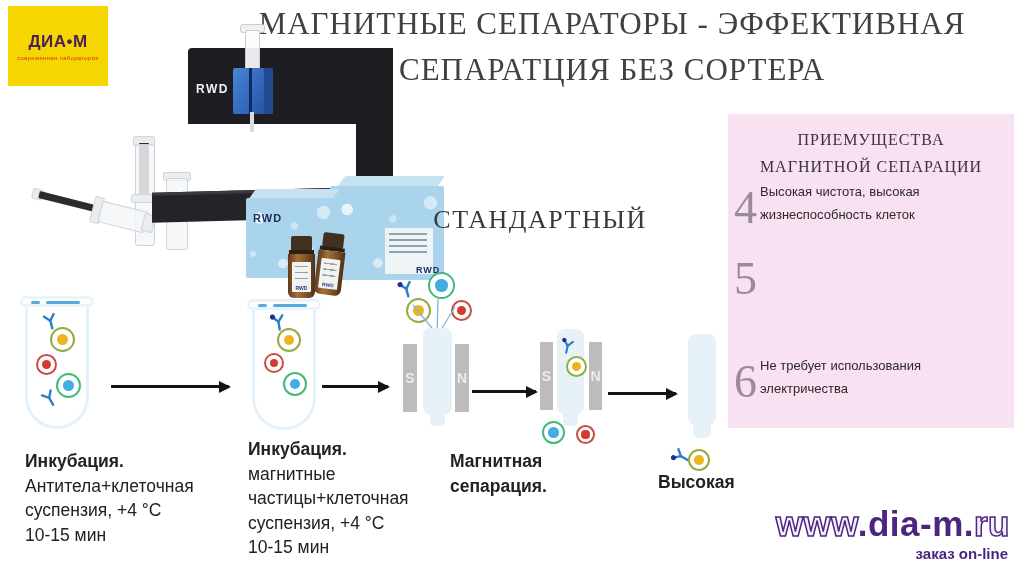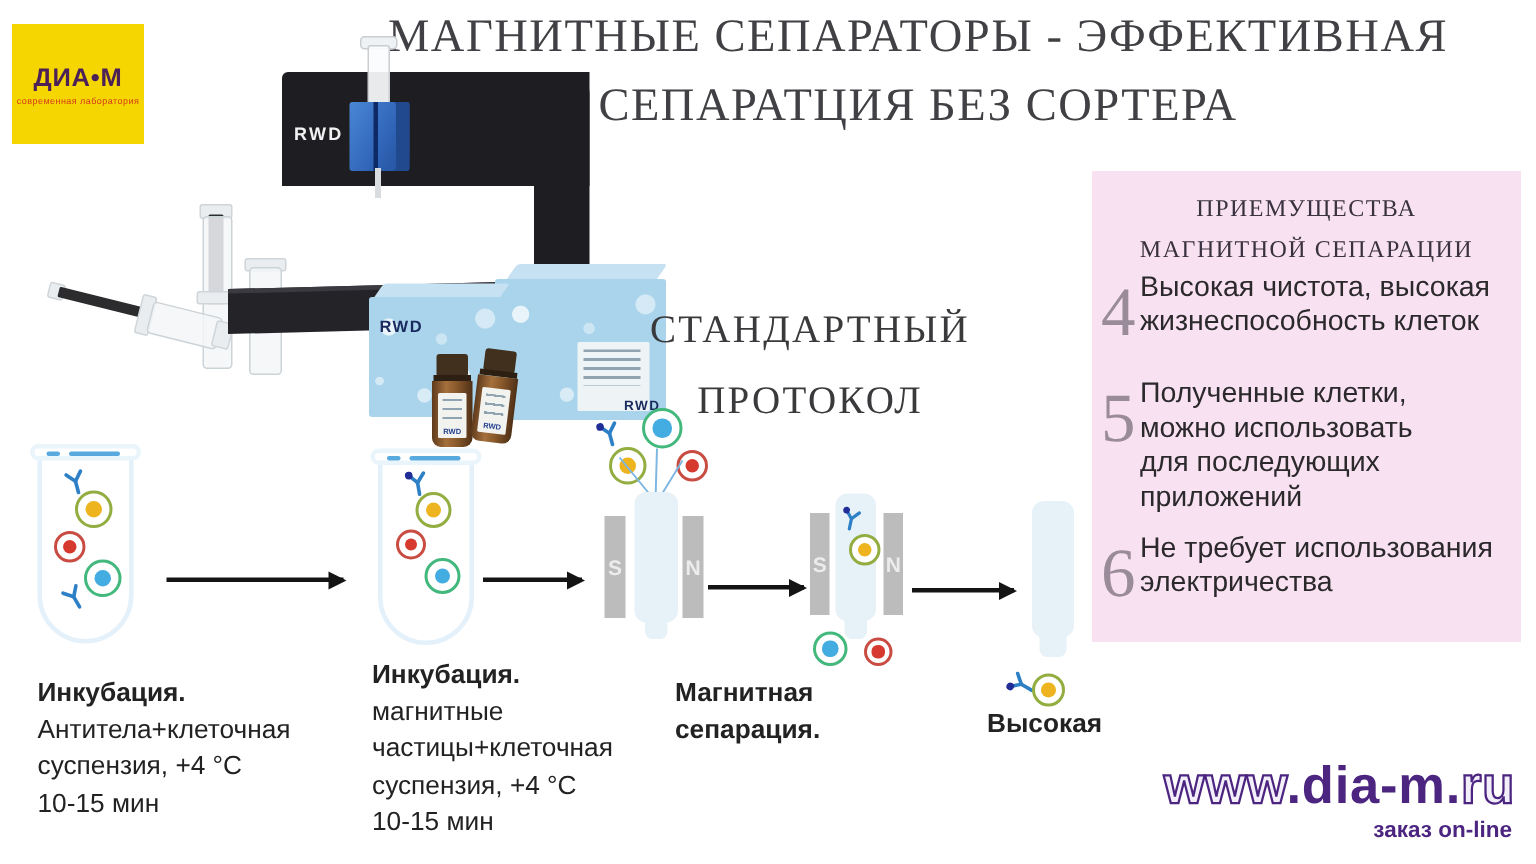--- a/index.html
+++ b/index.html
@@ -80,34 +80,34 @@
   .cap-title{font-weight:bold;white-space:pre-line;}
   .cap-body{white-space:pre-line;}
 
   
   .panel{position:absolute;left:728px;top:114px;width:286px;height:314px;background:#f8e2f1;}
   .panel-heading{position:absolute;left:0;top:12px;width:100%;text-align:center;white-space:pre-line;
     font-family:"Liberation Serif",serif;font-size:16px;letter-spacing:1px;color:#3a3240;line-height:27px;font-weight:500;}
   .b-item{position:absolute;left:6px;display:flex;align-items:flex-start;}
   .b-num{font-family:"Liberation Serif",serif;font-size:46px;color:#9a8b9a;width:26px;line-height:.85;
     transform:translateY(8px);flex:0 0 26px;}
-  .b-text{font-size:19px;line-height:23px;color:#2b292c;white-space:pre-line;}
+  .b-text{font-size:13px;line-height:23px;color:#2b292c;white-space:pre-line;}
 
   
   .site{position:absolute;right:14px;top:504px;font-size:35px;font-weight:bold;letter-spacing:.5px;white-space:nowrap;}
   .site .sol{color:#4c2580;}
   .site .outl{color:#f3effa;-webkit-text-stroke:1.5px #4c2580;}
   .site-tag{position:absolute;right:16px;top:545px;font-size:15px;font-weight:bold;color:#4c2580;}
 </style>
 </head>
 <body>
 
 <div class="slide">
 
-  <div class="logo-sq" style="left:8px;top:16px;width:88px;height:80px;">
+  <div class="logo-sq" style="left:8px;top:6px;width:100px;height:80px;">
     <div class="logo-name">ДИА•М</div>
     <div class="logo-tag">современная лаборатория</div>
   </div>
 
   <div class="title-line" style="top:6px;">МАГНИТНЫЕ СЕПАРАТОРЫ - ЭФФЕКТИВНАЯ</div>
   <div class="title-line" style="top:52px;">СЕПАРАТЦИЯ БЕЗ СОРТЕРА</div>
 
   <div class="pc" style="left:131px;top:136px;width:26px;height:112px;">
     <div class="pc-flange" style="left:2px;top:0;width:20px;height:8px;"></div>
     <div class="pc-rod" style="left:8px;top:7px;width:10px;height:60px;"></div>
@@ -160,21 +160,20 @@
     <div class="vial-cap"></div>
     <div class="vial-ring"></div>
     <div class="vial-body"></div>
     <div class="vial-label">
       <div class="label-lines"></div>
       <div class="vial-brand">RWD</div>
     </div>
   </div>
 
   <div class="proto-h" style="top:205px;">СТАНДАРТНЫЙ</div>
-  <div class="proto-h" style="top:252px;">ПРОТОКОЛ</div>
 
   <div class="tube" style="left:25px;top:299px;width:64px;height:130px;"></div>
   <div class="tube-rim" style="left:20px;top:296px;width:74px;height:11px;"></div>
   <div class="rim-dash" style="left:31px;top:301px;width:9px;"></div>
   <div class="rim-dash" style="left:46px;top:301px;width:34px;"></div>
   <span class="ab" style="left:42px;top:312px;transform:rotate(-15deg);"><svg viewBox="0 0 24 26" width="100%" height="100%">
         <g fill="none" stroke="#2e80c6" stroke-width="3.4" stroke-linecap="round">
           <path d="M12 12 V23"></path>
           <path d="M12 12 L5 4"></path>
           <path d="M12 12 L19 4"></path>
@@ -324,24 +323,20 @@
   <div class="panel">
     <div class="panel-heading">ПРИЕМУЩЕСТВА
 МАГНИТНОЙ СЕПАРАЦИИ</div>
     <div class="b-item" style="top:66px;">
       <div class="b-num">4</div>
       <div class="b-text">Высокая чистота, высокая
 жизнеспособность клеток</div>
     </div>
     <div class="b-item" style="top:137px;">
       <div class="b-num">5</div>
-      <div class="b-text">Полученные клетки,
-можно использовать
-для последующих
-приложений</div>
     </div>
     <div class="b-item" style="top:240px;">
       <div class="b-num">6</div>
       <div class="b-text">Не требует использования
 электричества</div>
     </div>
   </div>
 
   <div class="site"><span class="outl">www</span><span class="sol">.</span><span class="sol">dia-m</span><span class="sol">.</span><span class="outl">ru</span></div>
   <div class="site-tag">заказ on-line</div>

